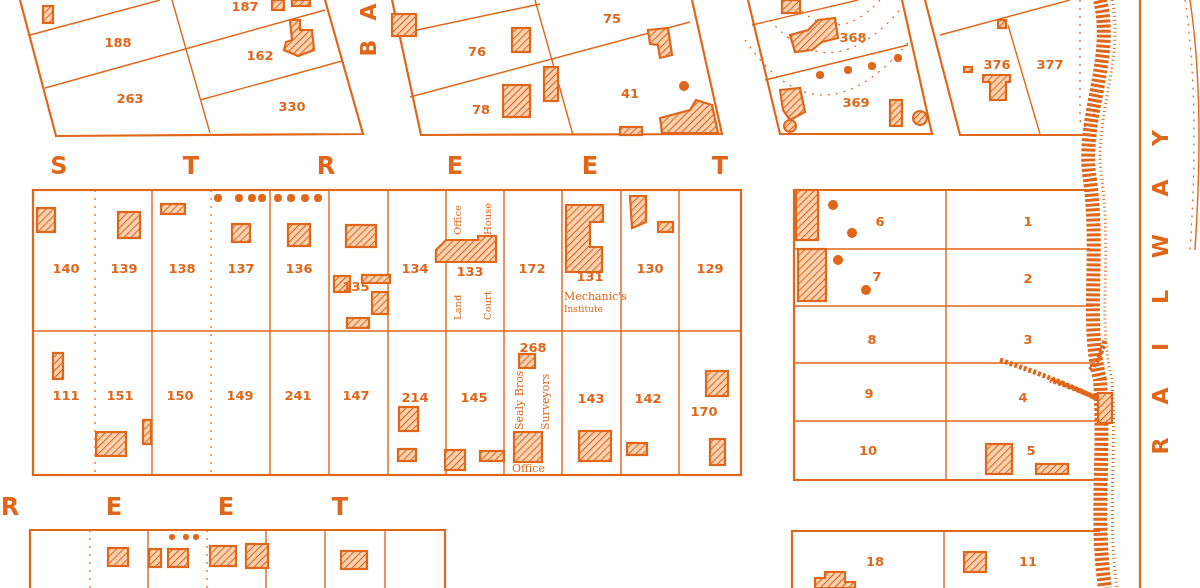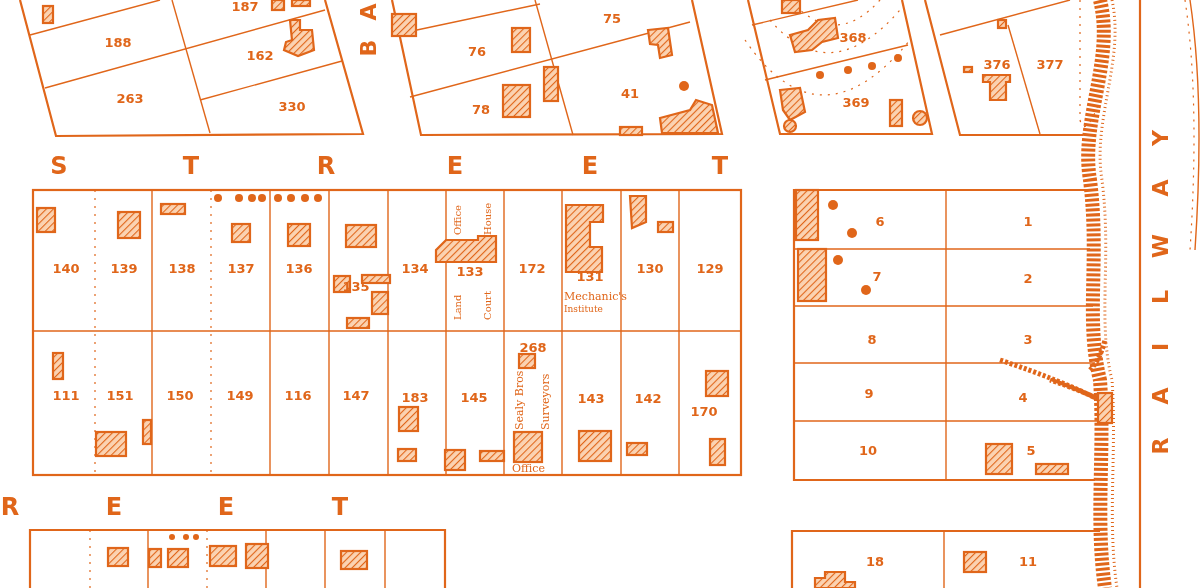--- a/index.html
+++ b/index.html
@@ -247,23 +247,23 @@
 <span class="lbl" style="left:470px;top:271px">133</span>
 <span class="lbl" style="left:532px;top:268px">172</span>
 <span class="lbl" style="left:590px;top:276px">131</span>
 <span class="lbl" style="left:650px;top:268px">130</span>
 <span class="lbl" style="left:710px;top:268px">129</span>
 
 <span class="lbl" style="left:66px;top:395px">111</span>
 <span class="lbl" style="left:120px;top:395px">151</span>
 <span class="lbl" style="left:180px;top:395px">150</span>
 <span class="lbl" style="left:240px;top:395px">149</span>
-<span class="lbl" style="left:298px;top:395px">116</span>
+<span class="lbl" style="left:298px;top:395px">241</span>
 <span class="lbl" style="left:356px;top:395px">147</span>
-<span class="lbl" style="left:415px;top:397px">183</span>
+<span class="lbl" style="left:415px;top:397px">214</span>
 <span class="lbl" style="left:474px;top:397px">145</span>
 <span class="lbl" style="left:533px;top:347px">268</span>
 <span class="lbl" style="left:591px;top:398px">143</span>
 <span class="lbl" style="left:648px;top:398px">142</span>
 <span class="lbl" style="left:704px;top:411px">170</span>
 
 <span class="lbl" style="left:880px;top:221px">6</span>
 <span class="lbl" style="left:1028px;top:221px">1</span>
 <span class="lbl" style="left:877px;top:276px">7</span>
 <span class="lbl" style="left:1028px;top:278px">2</span>

